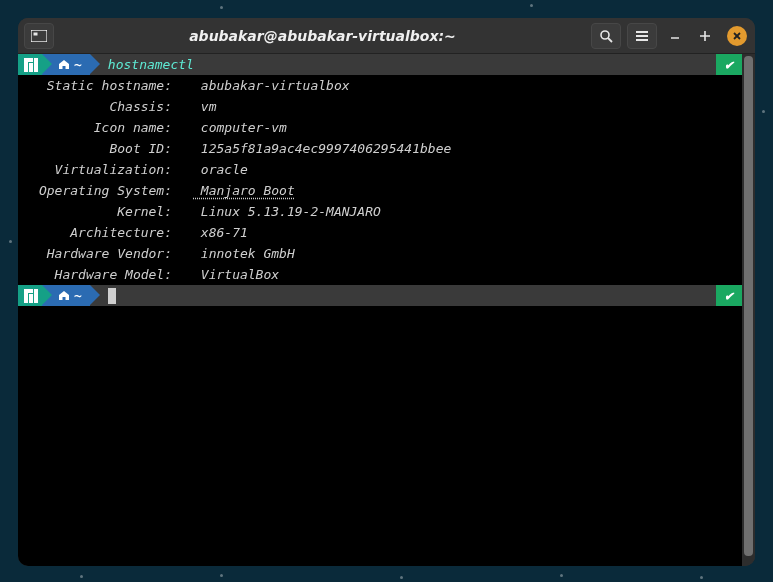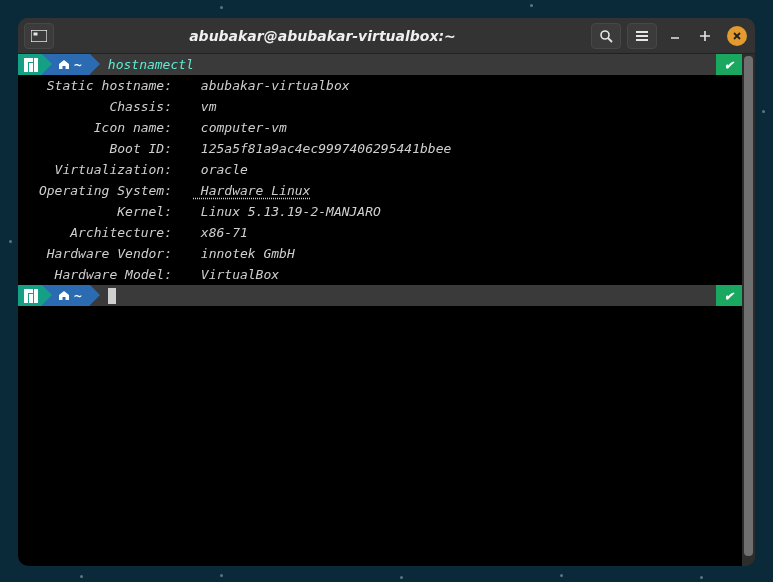--- a/index.html
+++ b/index.html
@@ -262,21 +262,21 @@
           <div class="out-row">
             <span class="out-label">         Boot ID:</span>
             <span class="out-value"> 125a5f81a9ac4ec9997406295441bbee</span>
           </div>
           <div class="out-row">
             <span class="out-label">  Virtualization:</span>
             <span class="out-value"> oracle</span>
           </div>
           <div class="out-row">
             <span class="out-label">Operating System:</span>
-            <span class="out-value underline"> Hardware Linux</span>
+            <span class="out-value underline"> Manjaro Boot</span>
           </div>
           <div class="out-row">
             <span class="out-label">          Kernel:</span>
             <span class="out-value"> Linux 5.13.19-2-MANJARO</span>
           </div>
           <div class="out-row">
             <span class="out-label">    Architecture:</span>
             <span class="out-value"> x86-71</span>
           </div>
           <div class="out-row">

